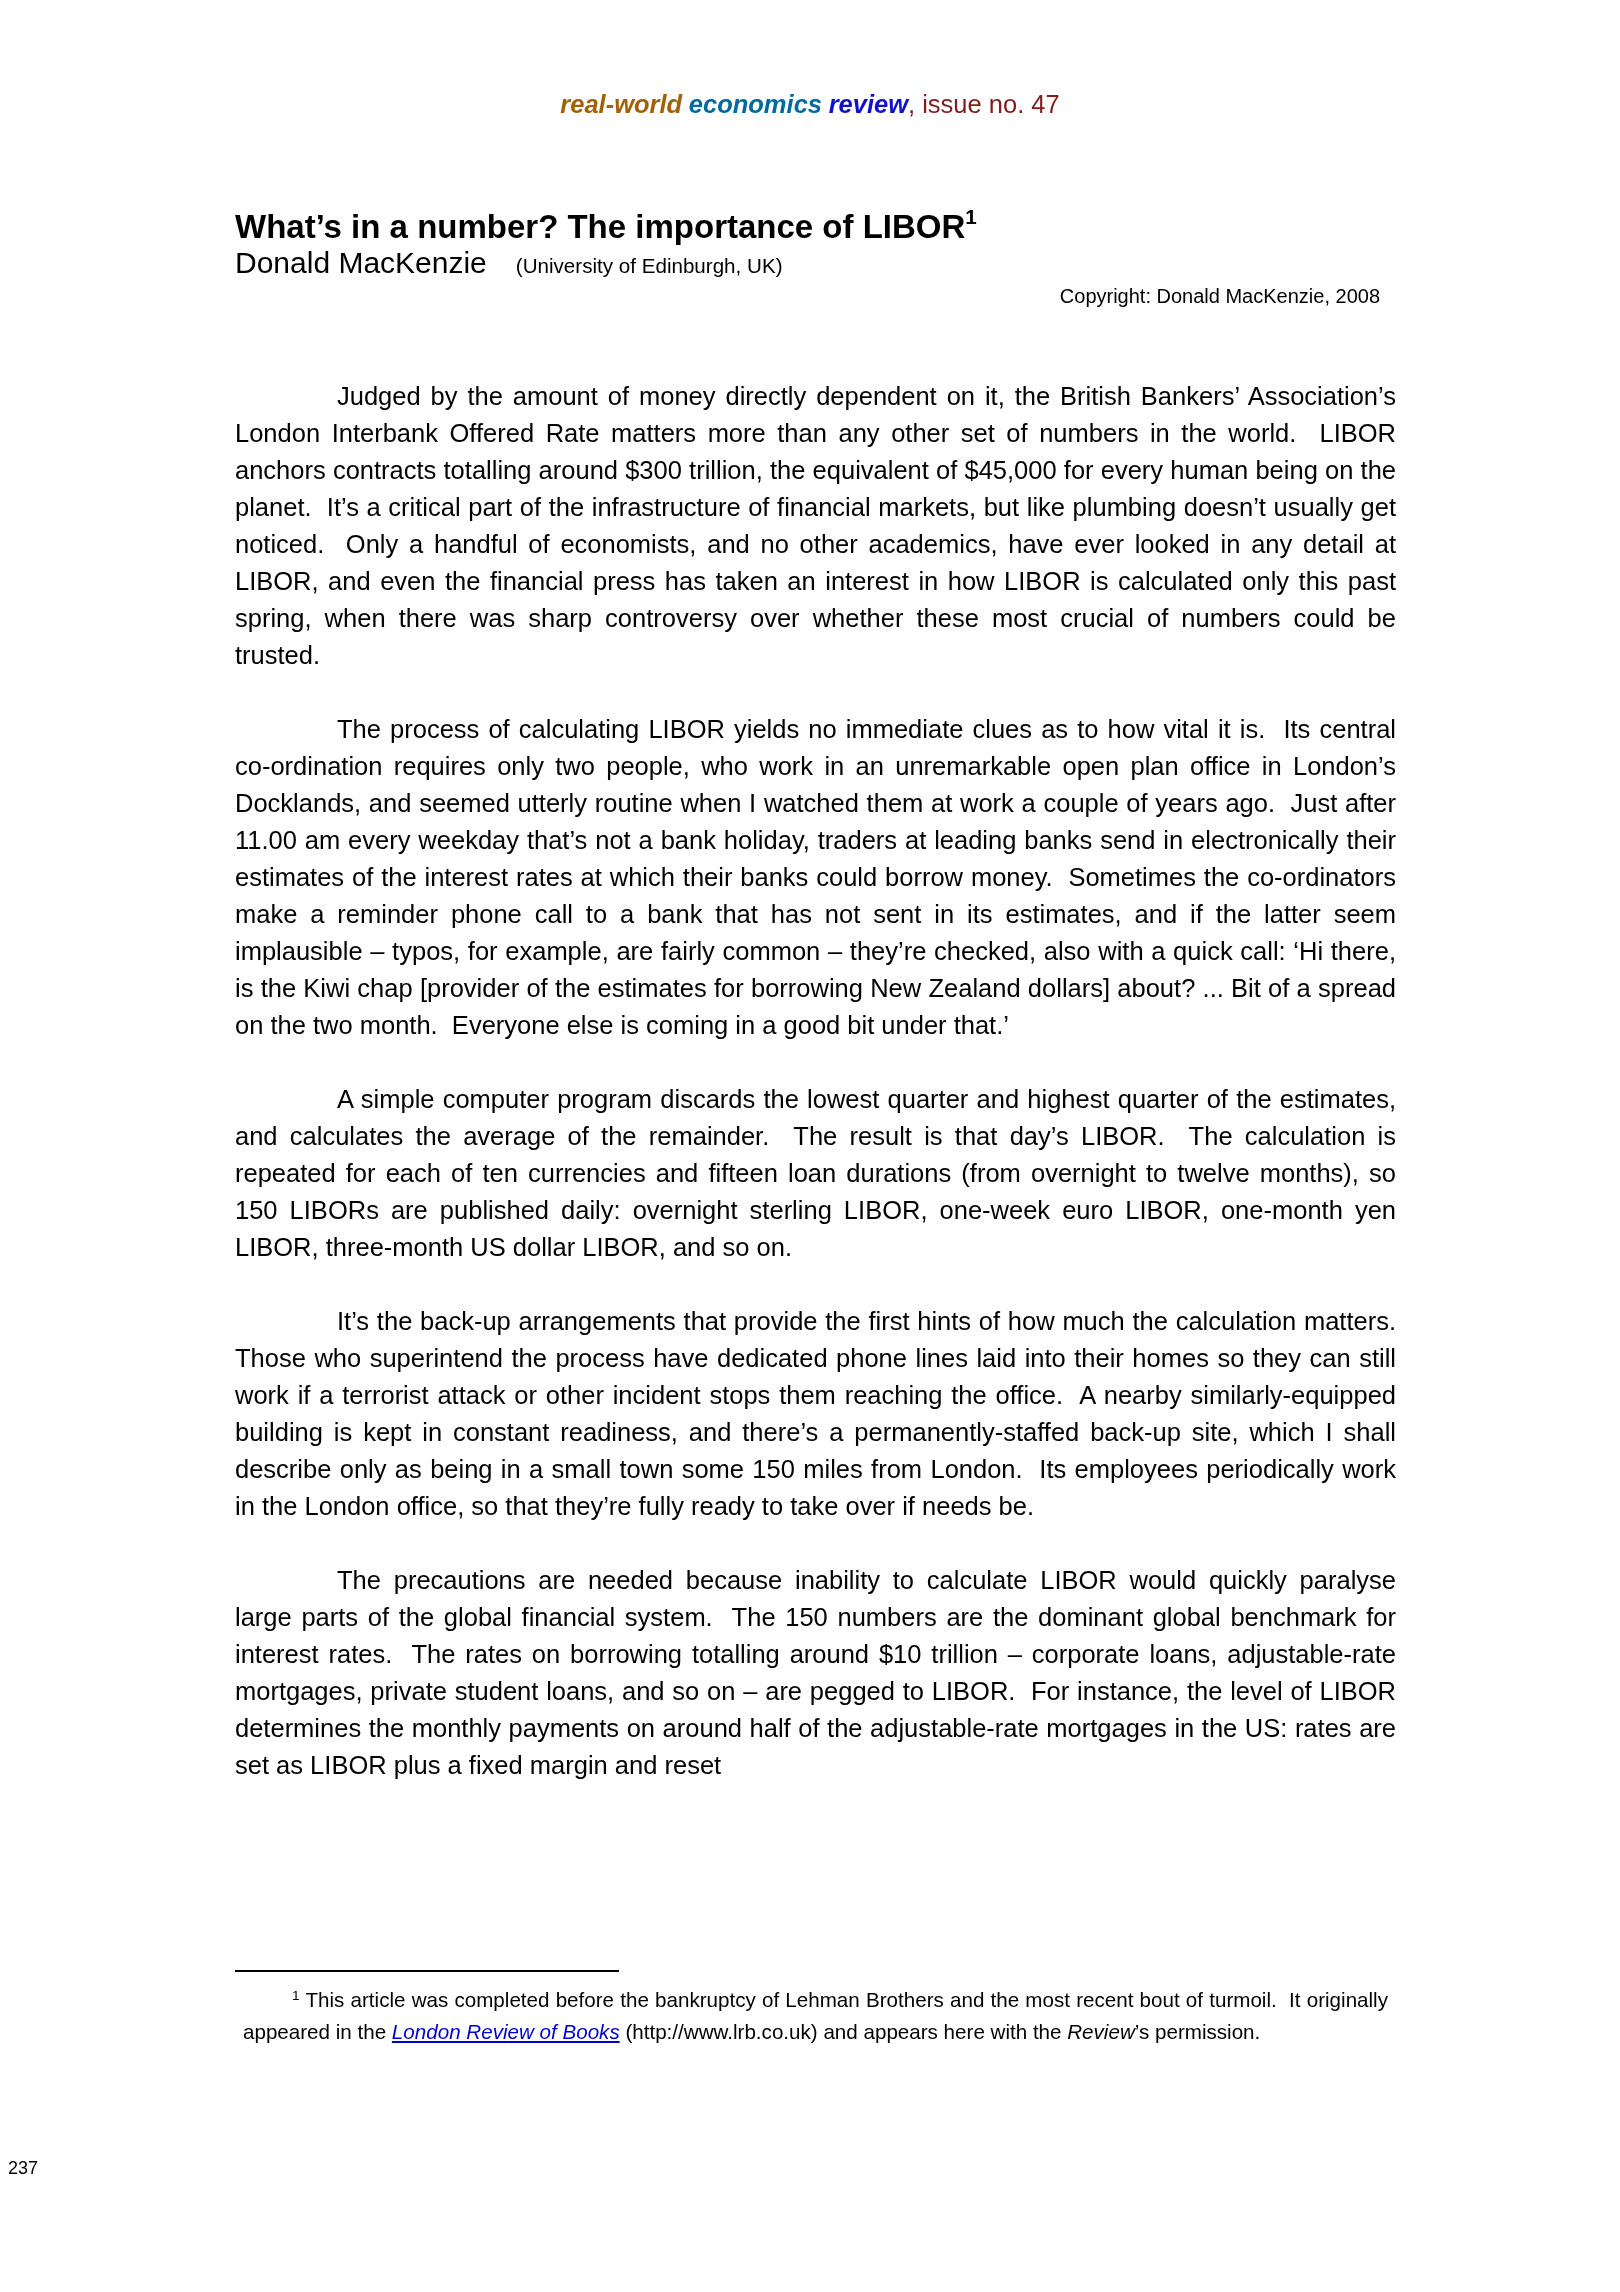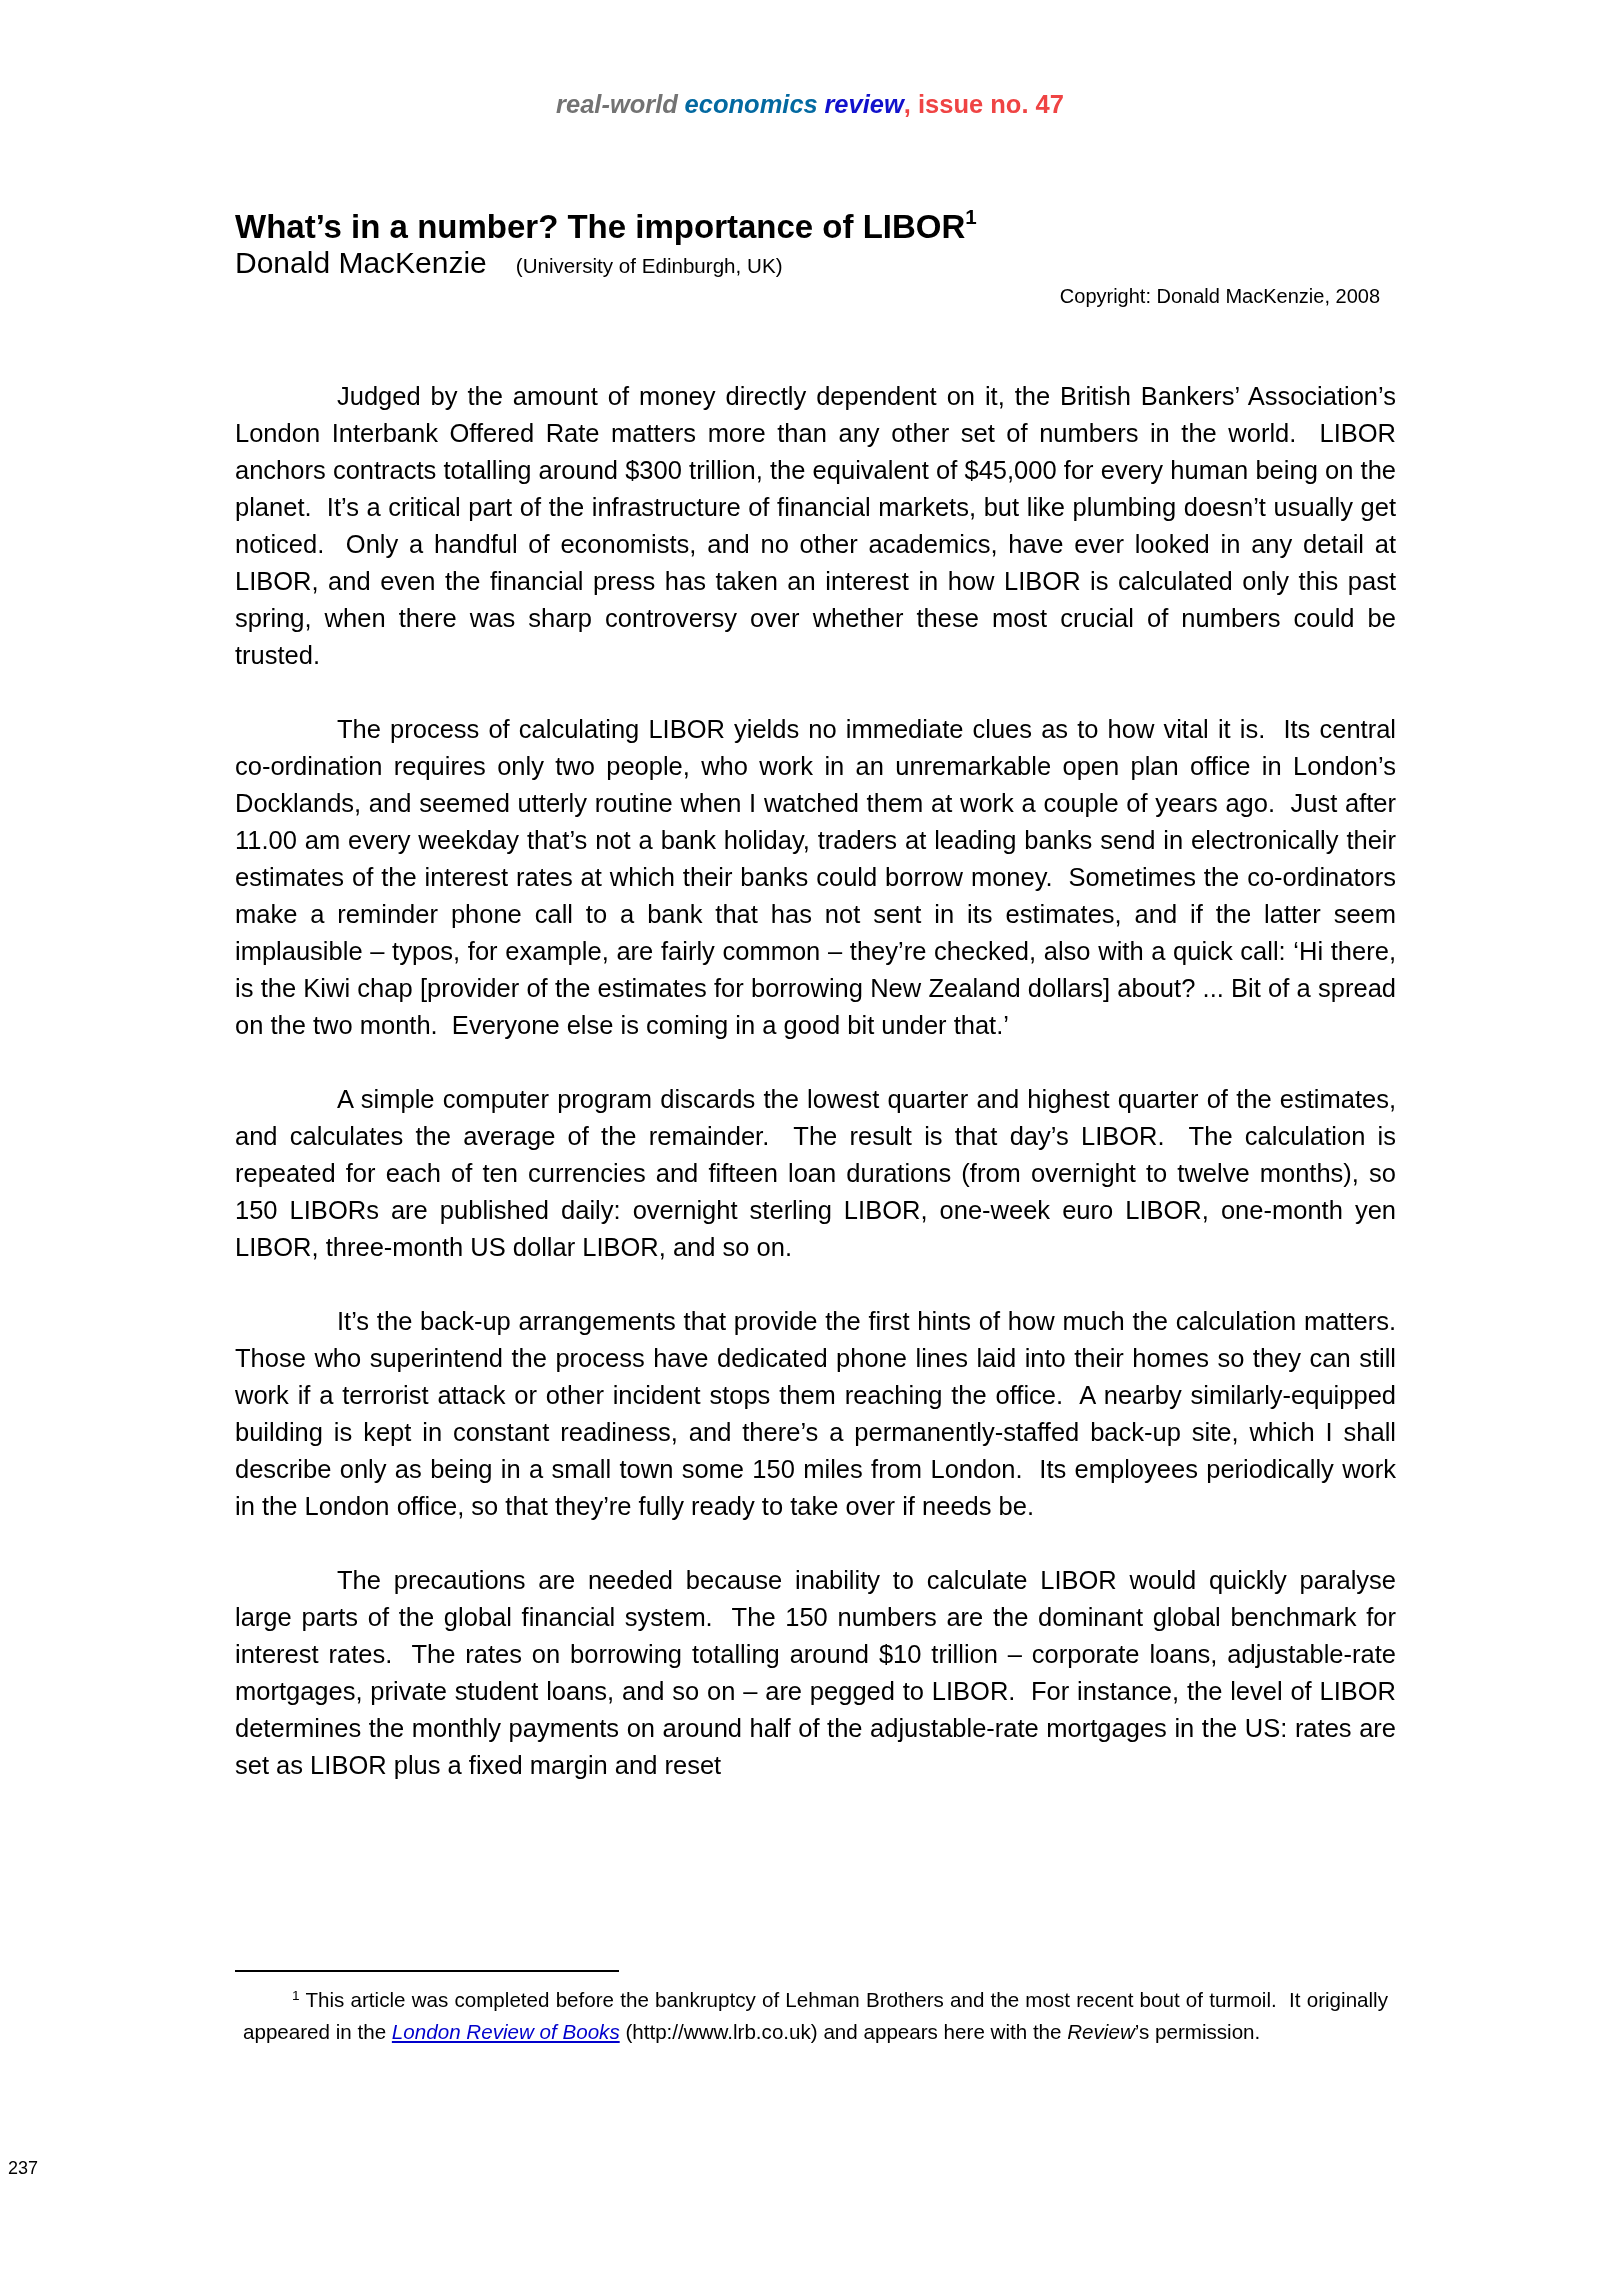--- a/index.html
+++ b/index.html
@@ -22,24 +22,24 @@
     width: 100%;
     text-align: center;
     font-size: 25.5px;
     letter-spacing: 0;
   }
   .journal-header .seg-colored {
     font-weight: bold;
     font-style: italic;
   }
   .journal-header .seg-gap { margin-left: 0.26em; }
-  .seg-red    { color: #737373; }
+  .seg-red    { color: #a16207; }
   .seg-purple { color: #0369a1; }
   .seg-blue   { color: #1111cc; }
-  .seg-plain  { color: #ef4444; font-weight: bold; font-style: normal; }
+  .seg-plain  { color: #7f1d1d; font-weight: normal; font-style: normal; }
 
   .article-title {
     position: absolute;
     top: 186px;
     left: 235px;
     width: 1166px;
     font-size: 33px;
     font-weight: bold;
     white-space: nowrap;
   }

